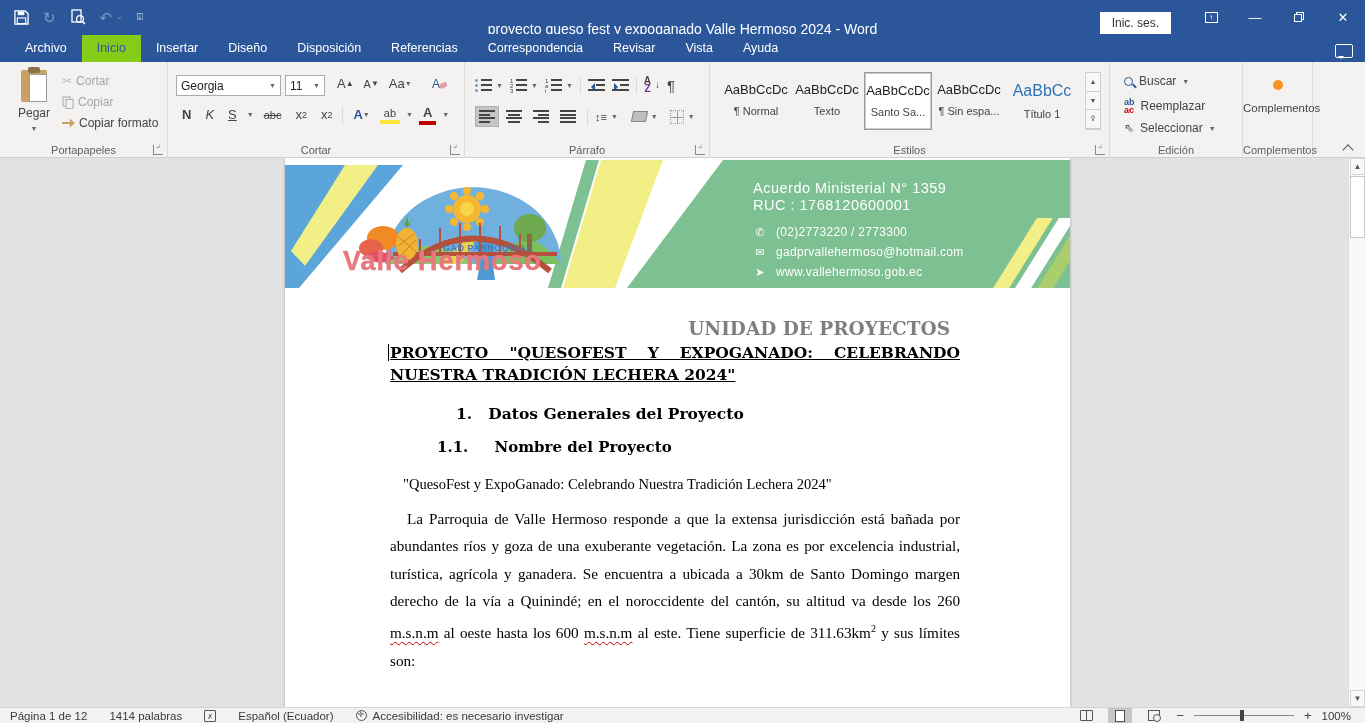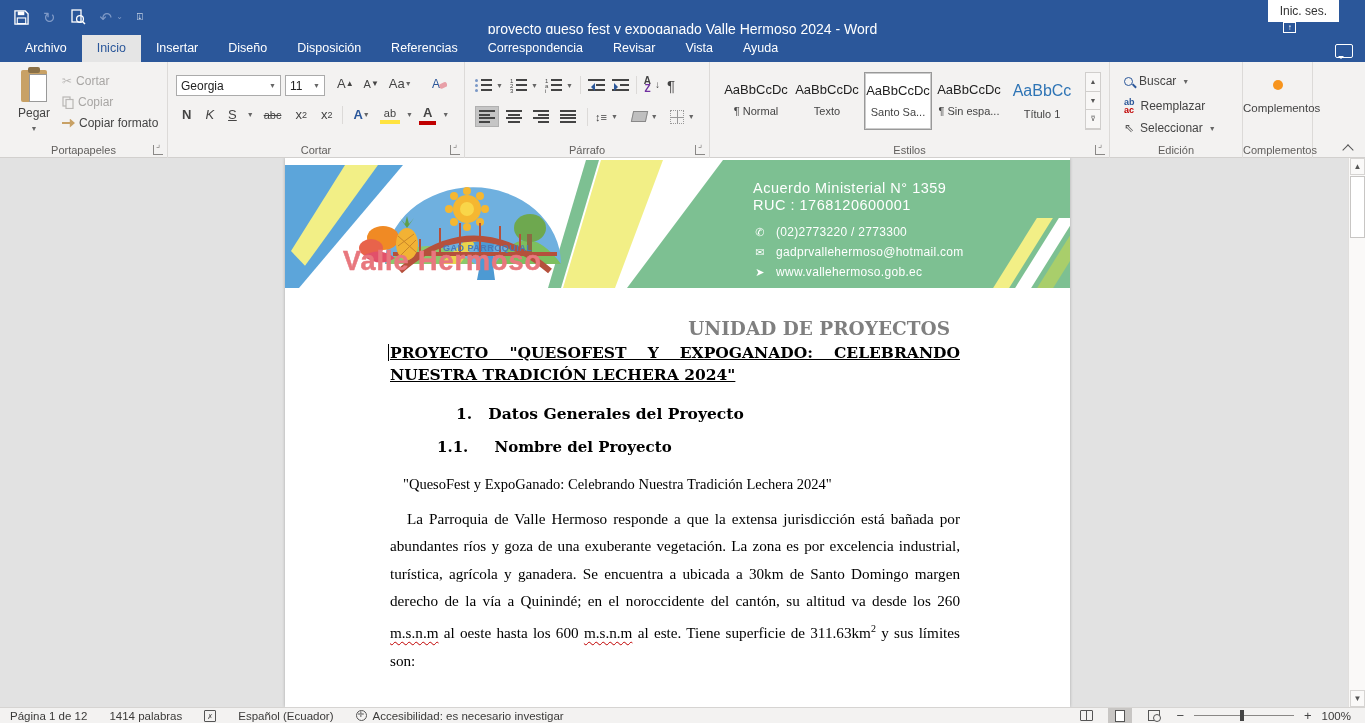--- a/index.html
+++ b/index.html
@@ -5,34 +5,34 @@
   * { margin:0; padding:0; box-sizing:border-box; }
   html,body { width:1365px; height:723px; overflow:hidden; font-family:"Liberation Sans", sans-serif; background:#E2E2E2; }
 
   
   .titlebar { position:absolute; left:0; top:0; width:1365px; height:34px; background:#2B579A; color:#fff; }
   .qat { position:absolute; left:14px; top:0; height:34px; display:flex; align-items:center; gap:14px; }
   .qat .qbtn { font-size:15px; color:#fff; cursor:default; line-height:1; }
   .qat .qbtn.dis { color:#7E99C6; }
   .qat .dd { font-size:8px; margin-left:-10px; }
   .title-text { position:absolute; left:0; right:0; top:0; height:34px; display:flex; align-items:center; justify-content:center; font-size:14px; color:#fff; pointer-events:none;margin-top:12px; }
-  .tb-right { position:absolute; right:8px; top:0; height:34px; display:flex; align-items:flex-start;flex-direction:column; }
+  .tb-right { position:absolute; right:0; top:0; height:34px; display:flex; align-items:flex-end; }
   .signin { background:#fff; color:#333; font-size:12px; padding:4px 12px; margin-right:18px; }
   .winbtn { width:44px; height:34px; display:flex; align-items:center; justify-content:center; font-size:13px; color:#fff; }
   .restore-ico { position:relative; width:10px; height:10px; }
   .restore-ico i { position:absolute; border:1px solid #fff; width:8px; height:8px; display:block; }
   .restore-ico i:nth-child(1){ left:2px; top:0; }
   .restore-ico i:nth-child(2){ left:0; top:2px; background:#2B579A; }
   .ribbonopt-ico { width:13px; height:11px; border:1px solid #fff; position:relative; font-size:8px; text-align:center; line-height:10px; }
 
   
   .tabrow { position:absolute; left:0; top:34px; width:1365px; height:28px; background:#2B579A; display:flex; align-items:flex-end; }
   .tab { color:#fff; font-size:12.5px; padding:6px 15px 7px; cursor:default; }
   .tab.first { margin-left:10px; }
-  .tab.active { background:#e5e5e5; color:#2B579A; }
+  .tab.active { background:#84cc16; color:#2B579A; }
   .tellme { display:flex; align-items:center; gap:7px; color:#fff; font-size:12.5px; padding:6px 10px 7px; }
   .bulb { width:13px; height:13px; border:1.5px solid #fff; border-radius:50% 50% 40% 40%; position:relative; }
   .bulb:after { content:""; position:absolute; left:3px; bottom:-3px; width:4px; height:2px; border-bottom:1.5px solid #fff; }
   .feedback { position:absolute; right:12px; bottom:4px; width:18px; height:14px; border:1.5px solid #fff; border-radius:2px; }
   .feedback:after { content:""; position:absolute; left:2px; bottom:-5px; border:3px solid transparent; border-top-color:#fff; }
 
   
   .ribbon { position:absolute; left:0; top:62px; width:1365px; height:96px; background:#F3F2F1; border-bottom:1px solid #D2D0CE; }
   .rgroup { position:absolute; top:0; height:96px; border-right:1px solid #DCDAD8; }
   .glabel { position:absolute; bottom:2px; left:0; right:0; text-align:center; font-size:11px; color:#605E5C; }

